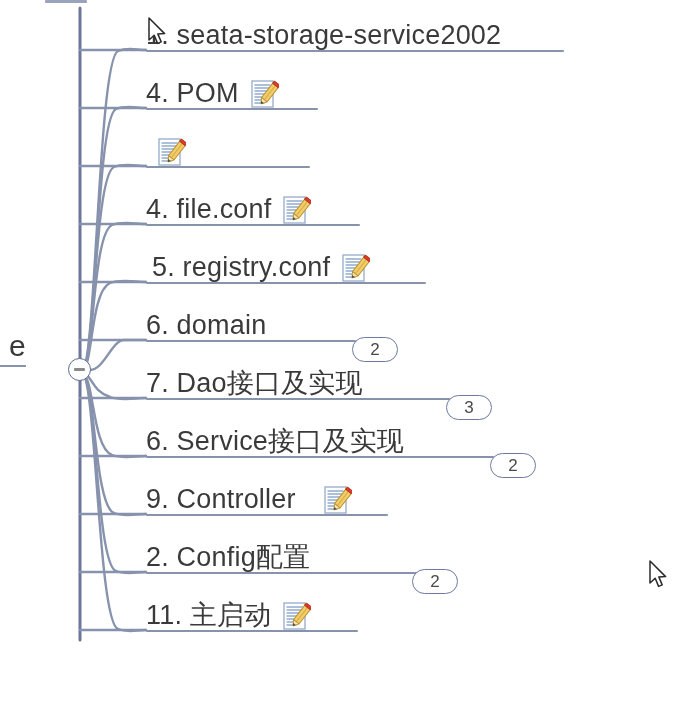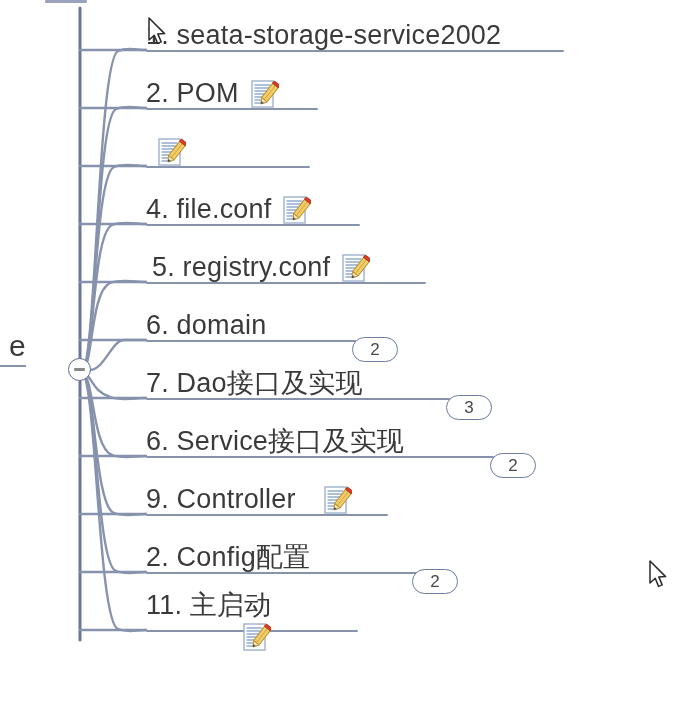--- a/index.html
+++ b/index.html
@@ -199,21 +199,21 @@
     <span class="minus"></span>
   </div>
 
   <div id="topics-host">
       <div class="topic-underline" style="left: 146px; top: 50px; width: 418px;"></div>
       <div class="topic" style="left: 146px; top: 8px;">
         <span class="label">1. seata-storage-service2002</span>
       </div>
       <div class="topic-underline" style="left: 146px; top: 108px; width: 172px;"></div>
       <div class="topic" style="left: 146px; top: 66px;">
-        <span class="label">2. POM</span>
+        <span class="label">4. POM</span>
         <span class="note-icon"><svg viewBox="0 0 28 31" width="28" height="31">
             <rect x="1" y="2" width="21" height="26" fill="#ffffff" stroke="#9fb0cc" stroke-width="1.4"></rect>
             <g stroke="#7f9ec9" stroke-width="1.3">
               <line x1="3.5" y1="6" x2="19.5" y2="6"></line>
               <line x1="3.5" y1="9" x2="19.5" y2="9"></line>
               <line x1="3.5" y1="12" x2="19.5" y2="12"></line>
               <line x1="3.5" y1="15" x2="19.5" y2="15"></line>
               <line x1="3.5" y1="18" x2="19.5" y2="18"></line>
               <line x1="3.5" y1="21" x2="15.5" y2="21"></line>
               <line x1="3.5" y1="24" x2="13.5" y2="24"></line>
@@ -340,21 +340,21 @@
           </svg></span>
       </div>
       <div class="topic-underline" style="left: 146px; top: 572px; width: 272px;"></div>
       <div class="topic" style="left: 146px; top: 530px;">
         <span class="label">2. Config配置</span>
       </div>
       <div class="count-badge" style="left: 412px; top: 569px;">
         <span>2</span>
       </div>
       <div class="topic-underline" style="left: 146px; top: 630px; width: 212px;"></div>
-      <div class="topic" style="left: 146px; top: 588px; flex-direction: column;">
+      <div class="topic" style="left: 146px; top: 588px;">
         <span class="label">11. 主启动</span>
         <span class="note-icon"><svg viewBox="0 0 28 31" width="28" height="31">
             <rect x="1" y="2" width="21" height="26" fill="#ffffff" stroke="#9fb0cc" stroke-width="1.4"></rect>
             <g stroke="#7f9ec9" stroke-width="1.3">
               <line x1="3.5" y1="6" x2="19.5" y2="6"></line>
               <line x1="3.5" y1="9" x2="19.5" y2="9"></line>
               <line x1="3.5" y1="12" x2="19.5" y2="12"></line>
               <line x1="3.5" y1="15" x2="19.5" y2="15"></line>
               <line x1="3.5" y1="18" x2="19.5" y2="18"></line>
               <line x1="3.5" y1="21" x2="15.5" y2="21"></line>

